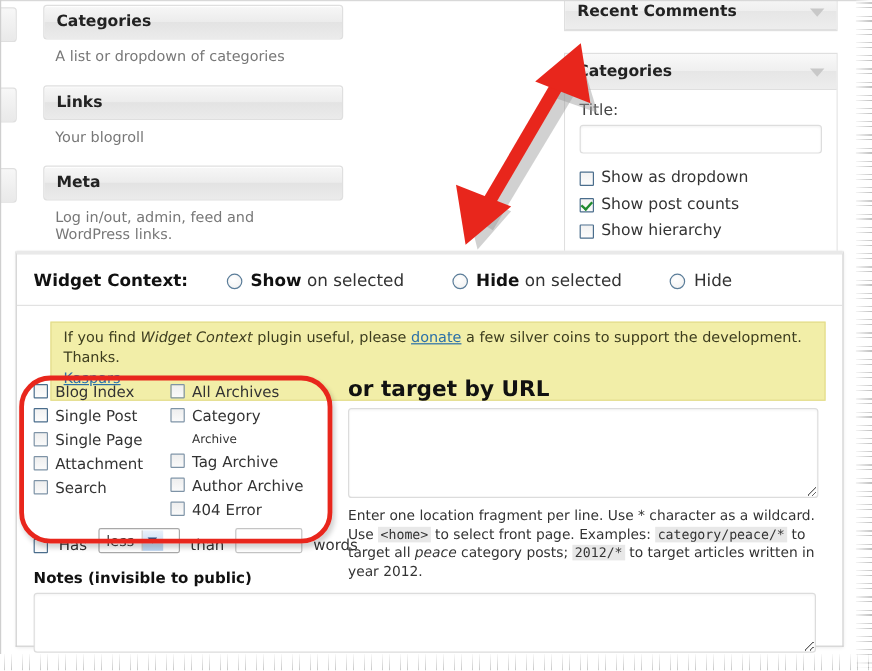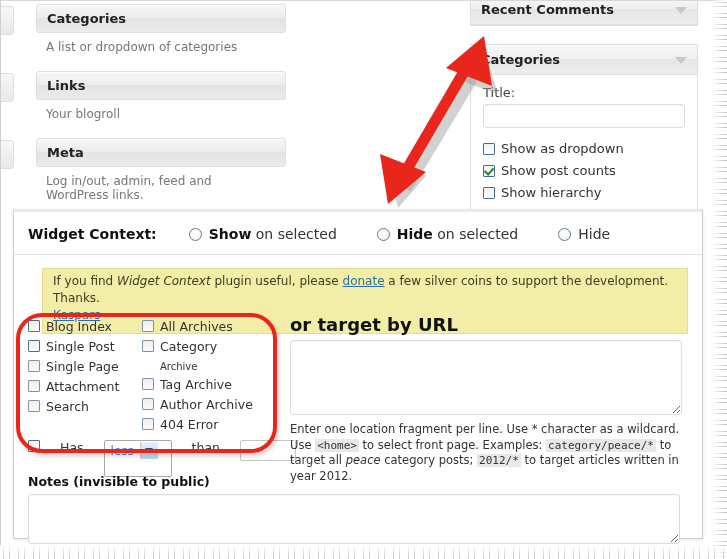--- a/index.html
+++ b/index.html
@@ -112,24 +112,24 @@
   .notice i{font-style:italic;}
   .notice a{color:#2a6fa8;text-decoration:underline;}
   .cbgrid{position:absolute;left:14px;top:108px;width:250px;}
   .cbgrid .g{display:flex;}
   .cbgrid .c1{width:114px;}
   .cbgrid .c2{width:130px;}
   .cbline{display:flex;align-items:flex-start;gap:6px;height:18px;font-size:12.5px;color:#333;margin-bottom:2px;}
   .cbline .tx{line-height:13px;}
   .cont{padding-left:18px;font-size:10px;color:#333;line-height:13px;height:18px;}
 
-  .wordrow{position:absolute;left:27px;top:440px;display:flex;align-items:flex-start;gap:20px;font-size:12.5px;color:#333;}
+  .wordrow{position:absolute;left:27px;top:440px;display:flex;align-items:flex-end;gap:9px;font-size:12.5px;color:#333;}
   .sel{
     height:19px;border:1px solid #a8a8a8;background:#fff;border-radius:2px;
-    display:flex;align-items:center;padding:0 0 16px 6px;font-size:12px;color:#3b82f6;min-width:60px;
+    display:flex;align-items:center;padding:0 0 0 6px;font-size:12px;color:#404040;min-width:60px;
   }
   .sel .arw{width:17px;height:17px;margin-left:6px;background:linear-gradient(to bottom,#e8f0fb,#b9d3f0);
     border-left:1px solid #c9c9c9;display:flex;align-items:center;justify-content:center;}
   .sel .arw i{display:block;width:0;height:0;border-left:4px solid transparent;border-right:4px solid transparent;border-top:5px solid #214d82;}
   .numbox{width:50px;height:17px;border:1px solid #c4c4c4;background:#fff;border-radius:2px;}
 
   .urlcol{position:absolute;left:290px;top:313px;width:395px;}
   .urltitle{font-weight:bold;font-size:18px;color:#111;margin-bottom:5px;}
   .urlarea{width:100%;height:75px;box-sizing:border-box;border:1px solid #dcdcdc;border-radius:3px;background:#fff;
     box-shadow:0 1px 2px rgba(0,0,0,.04) inset;}

